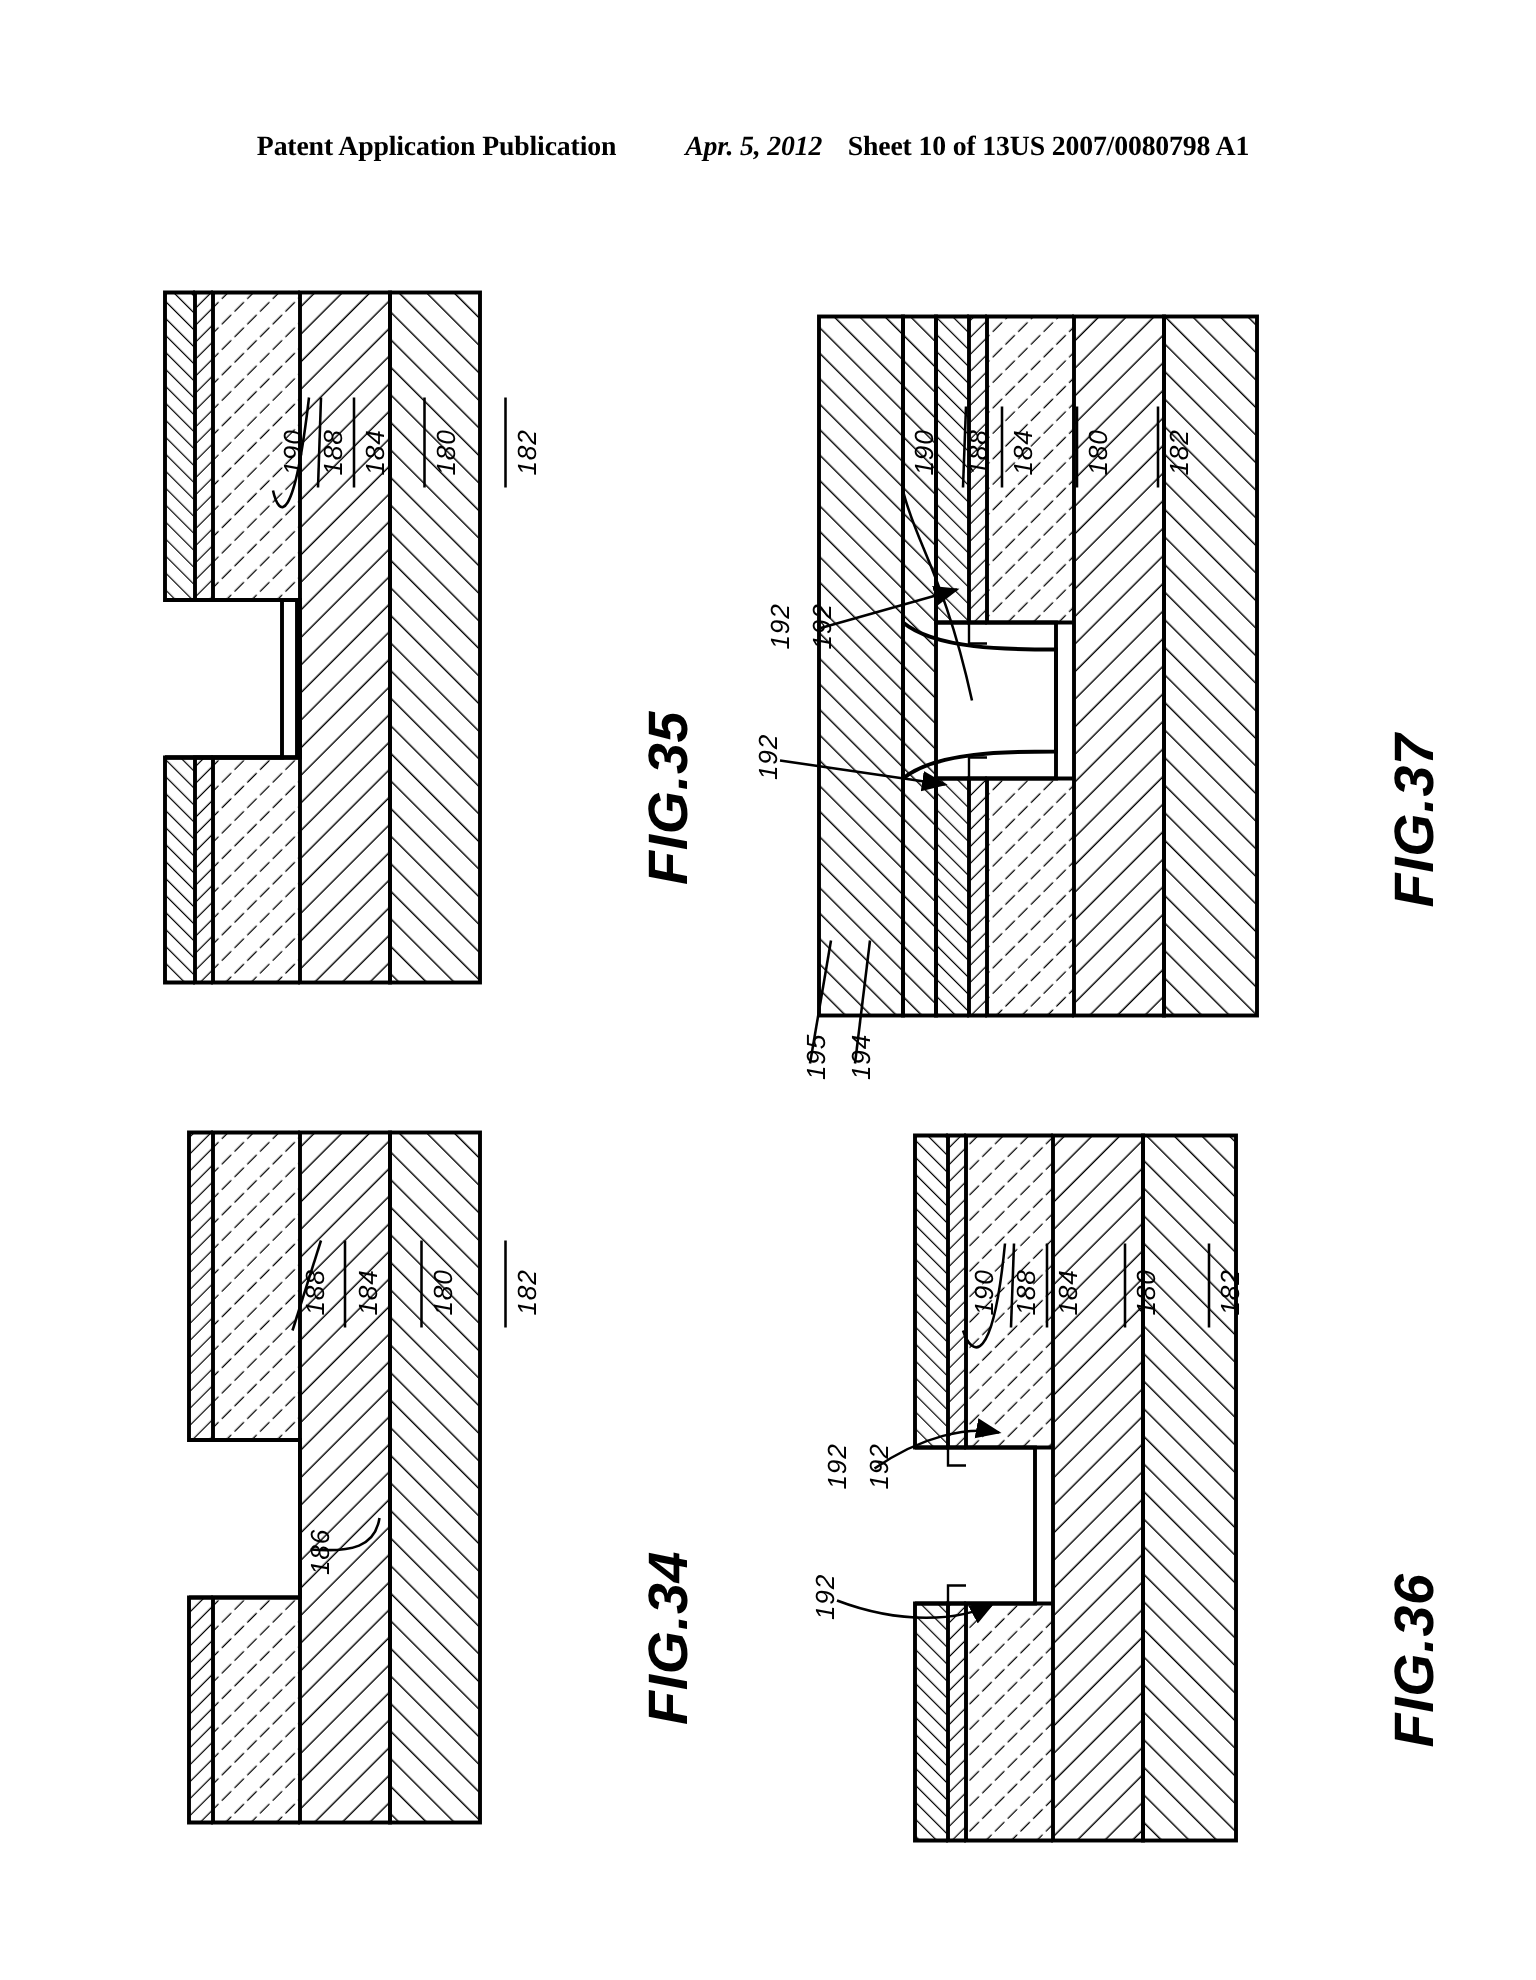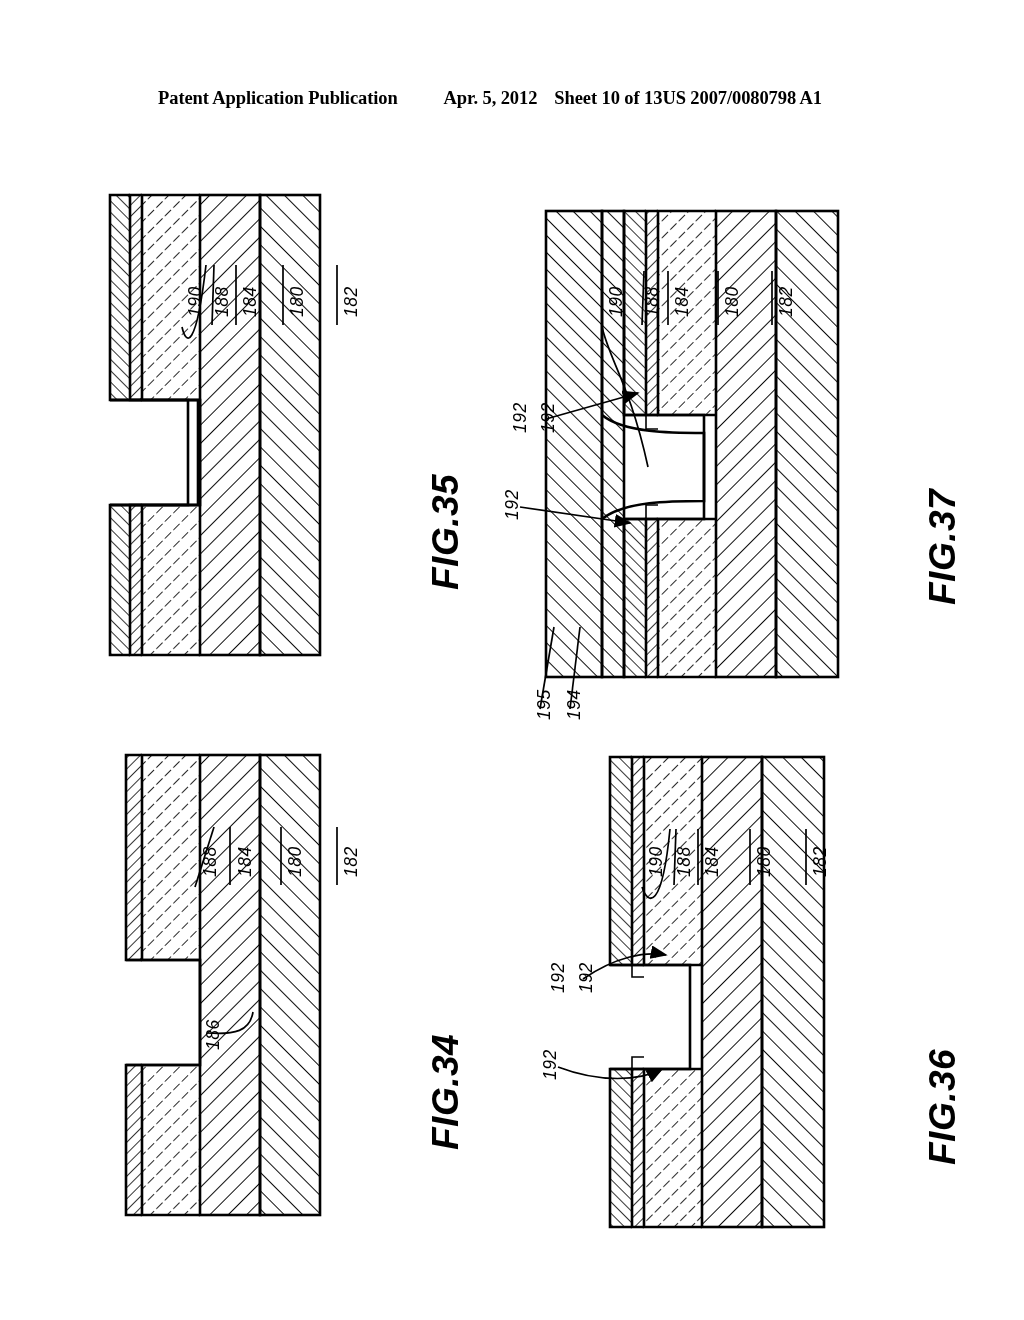--- a/index.html
+++ b/index.html
@@ -3,28 +3,28 @@
 <meta charset="utf-8">
 <style>
   html,body{margin:0;padding:0;background:#fff;}
   body{
     width:1024px;height:1320px;position:relative;overflow:hidden;
     font-family:"Liberation Serif",serif;color:#000;
   }
 
   
   #sheet-header{
-    position:absolute;left:0;top:88px;width:980px;
+    position:absolute;left:12px;top:88px;width:980px;
     display:flex;justify-content:center;align-items:flex-start;
     font-family:"Liberation Serif",serif;
     font-weight:bold;font-size:18.5px;letter-spacing:-0.1px;
     white-space:nowrap;
   }
   #sheet-header .h-pub{margin-right:46px;}
-  #sheet-header .h-date{margin-right:17px;}
+  #sheet-header .h-date{margin-right:17px;font-style:italic;}
   #sheet-header .h-sheet{}
   #sheet-header .h-num{}
 
   
   .figure{position:absolute;}
 
   
   .canvas{position:absolute;left:0;top:0;}
 
   

